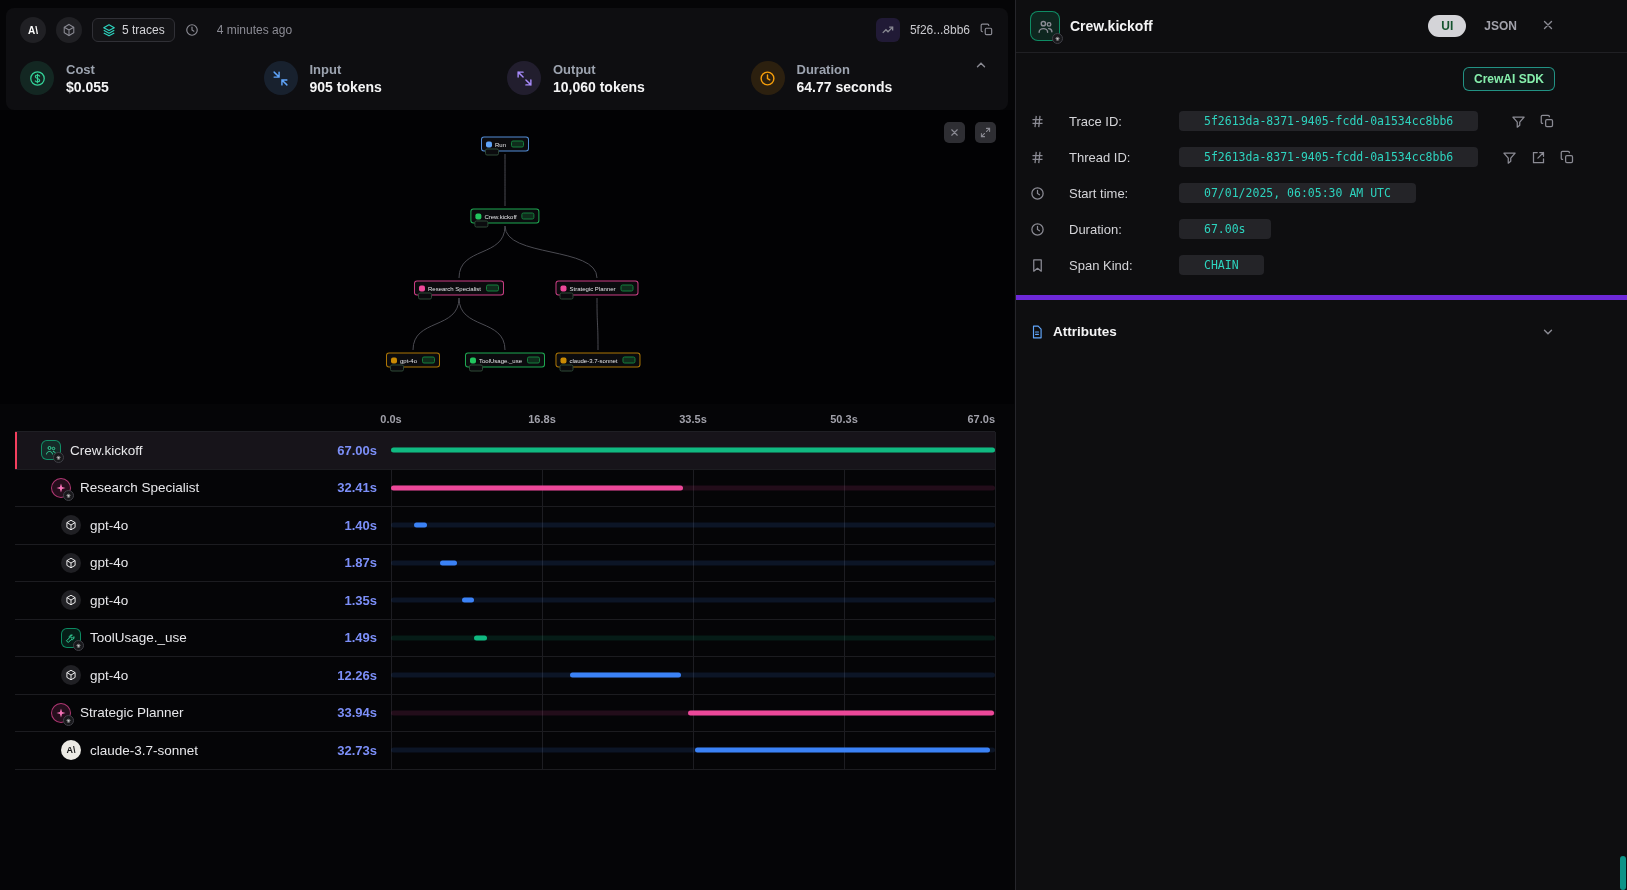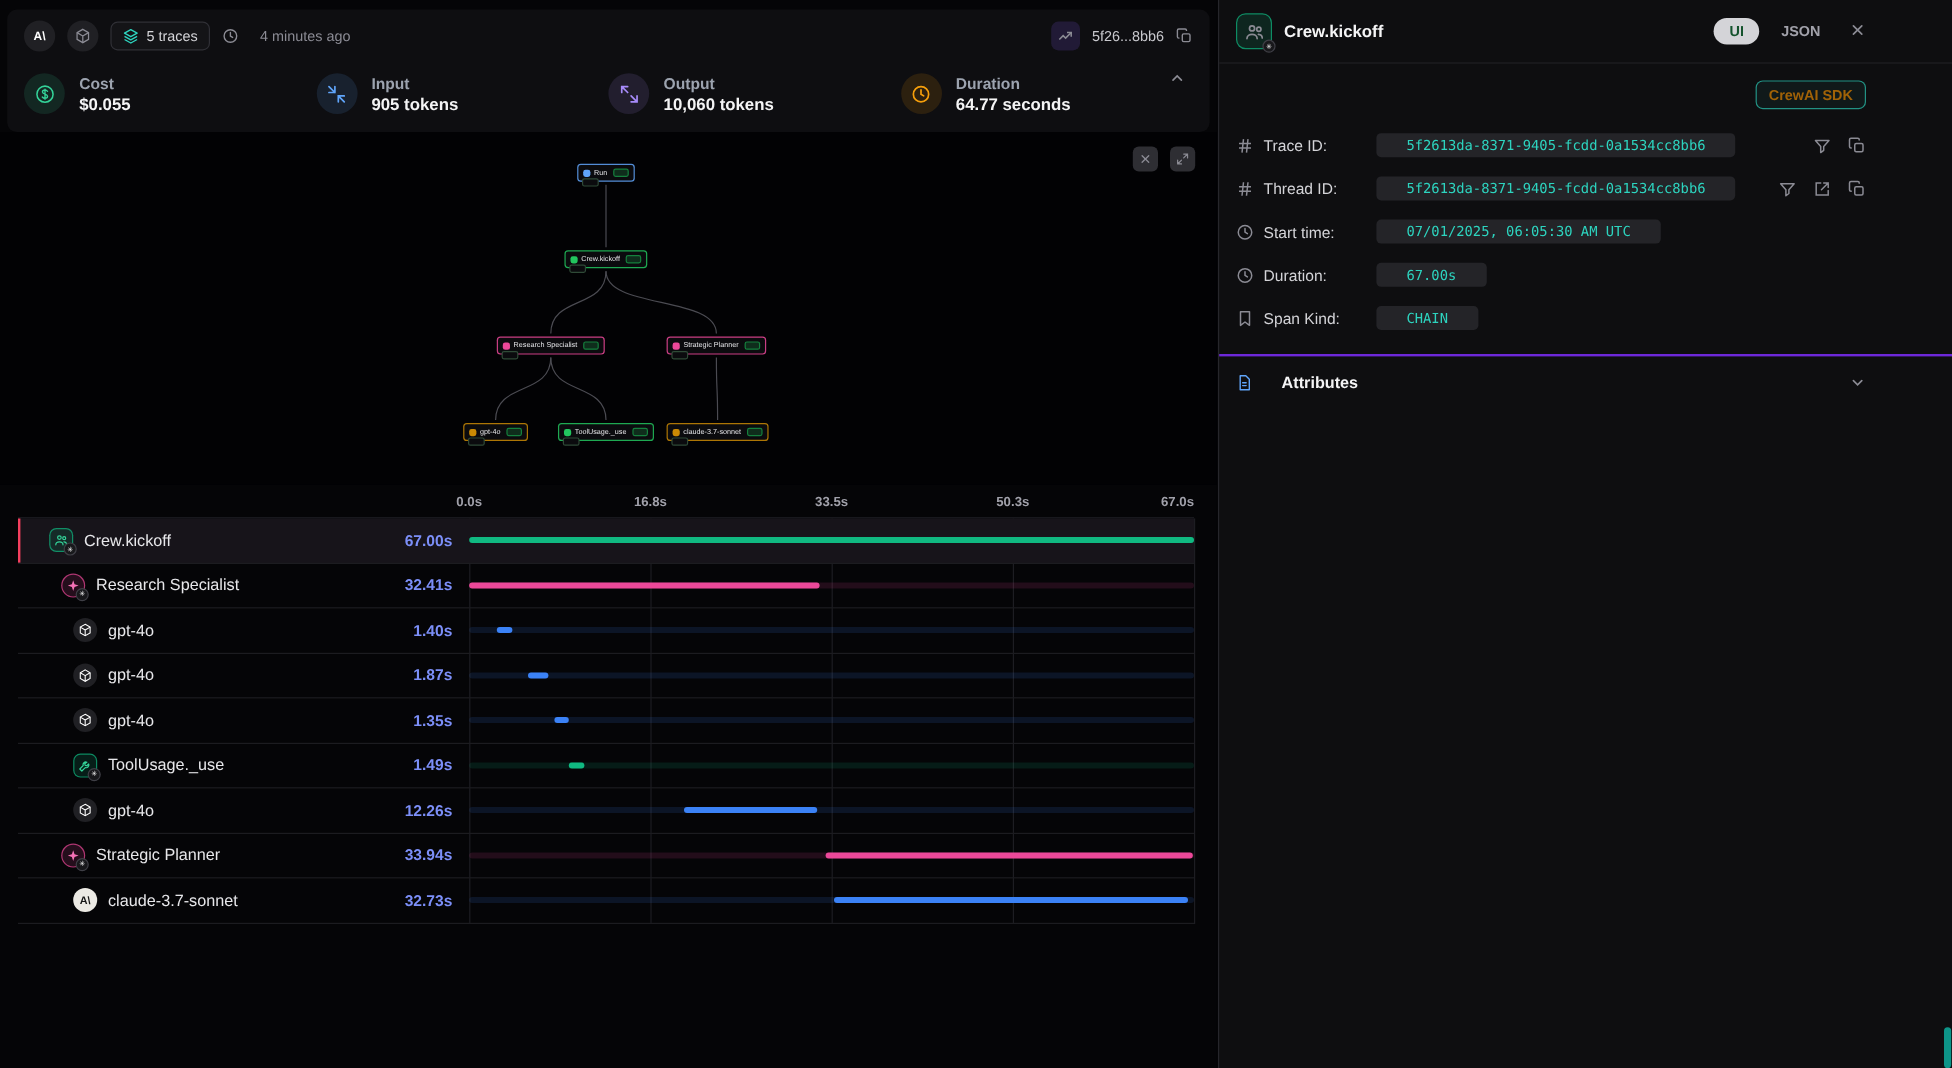--- a/index.html
+++ b/index.html
@@ -80,33 +80,33 @@
   
   .panel { position:absolute; left:1015px; top:0; width:612px; height:890px; background:#0e0e10; border-left:1px solid #26262b; }
   .panel-header { display:flex; align-items:center; gap:10px; padding:11px 72px 11px 14px; border-bottom:1px solid #202024; }
   .panel-title { font-size:14px; font-weight:700; color:#f4f4f5; }
   .tab-ui { background:#d4d4d8; color:#14532d; border:none; border-radius:999px; padding:4px 13px;
             font-weight:700; font-size:12px; cursor:pointer; font-family:inherit; }
   .tab-json { background:none; border:none; color:#a1a1aa; font-size:12px; font-weight:600; margin-left:8px; cursor:pointer; font-family:inherit; }
   .panel-close { background:none; border:none; color:#d4d4d8; margin-left:14px; cursor:pointer; }
   .panel-close svg { width:14px; height:14px; }
   .sdk-row { display:flex; justify-content:flex-end; padding:14px 72px 4px 14px; }
-  .sdk-badge { border:1px solid rgba(45,212,191,.65); color:#a16207; background:rgba(45,212,191,.06);
+  .sdk-badge { border:1px solid rgba(45,212,191,.65); color:#86efac; background:rgba(45,212,191,.06);
                border-radius:6px; padding:4px 10px; font-size:12px; font-weight:700; }
   .fields { padding:8px 72px 12px 14px; }
-  .field-row { display:flex; align-items:center; height:36px; gap:8px; }
+  .field-row { display:flex; align-items:center; height:36px; gap:24px; }
   .f-icon { color:#8b8b94; flex:none; }
   .f-icon svg { width:15px; height:15px; }
   .f-label { width:86px; font-size:13px; color:#d4d4d8; flex:none; }
   .f-chip { background:#242428; color:#2dd4bf; font-family:"DejaVu Sans Mono", monospace; font-size:11.5px;
             padding:3px 25px; border-radius:4px; white-space:nowrap; }
   .f-actions { margin-left:auto; display:flex; gap:14px; color:#9ca3af; }
   .f-actions .icon { cursor:pointer; }
   .f-actions svg { width:15px; height:15px; }
-  .attributes-row { display:flex; align-items:center; gap:24px; padding:14px 72px 14px 14px; border-top:2px solid #6d28d9; cursor:pointer; }
+  .attributes-row { display:flex; align-items:center; gap:9px; padding:24px 72px 14px 14px; border-top:5px solid #6d28d9; cursor:pointer; }
   .icon.blue { color:#60a5fa; }
   .attr-label { font-size:13.5px; font-weight:700; color:#f4f4f5; }
   .scroll-thumb { position:absolute; right:1px; bottom:0; width:6px; height:34px; background:#0d9488; border-radius:3px; cursor:grab; }
 </style>
 </head>
 <body>
 
 <div class="app">
 
   <section class="main">

